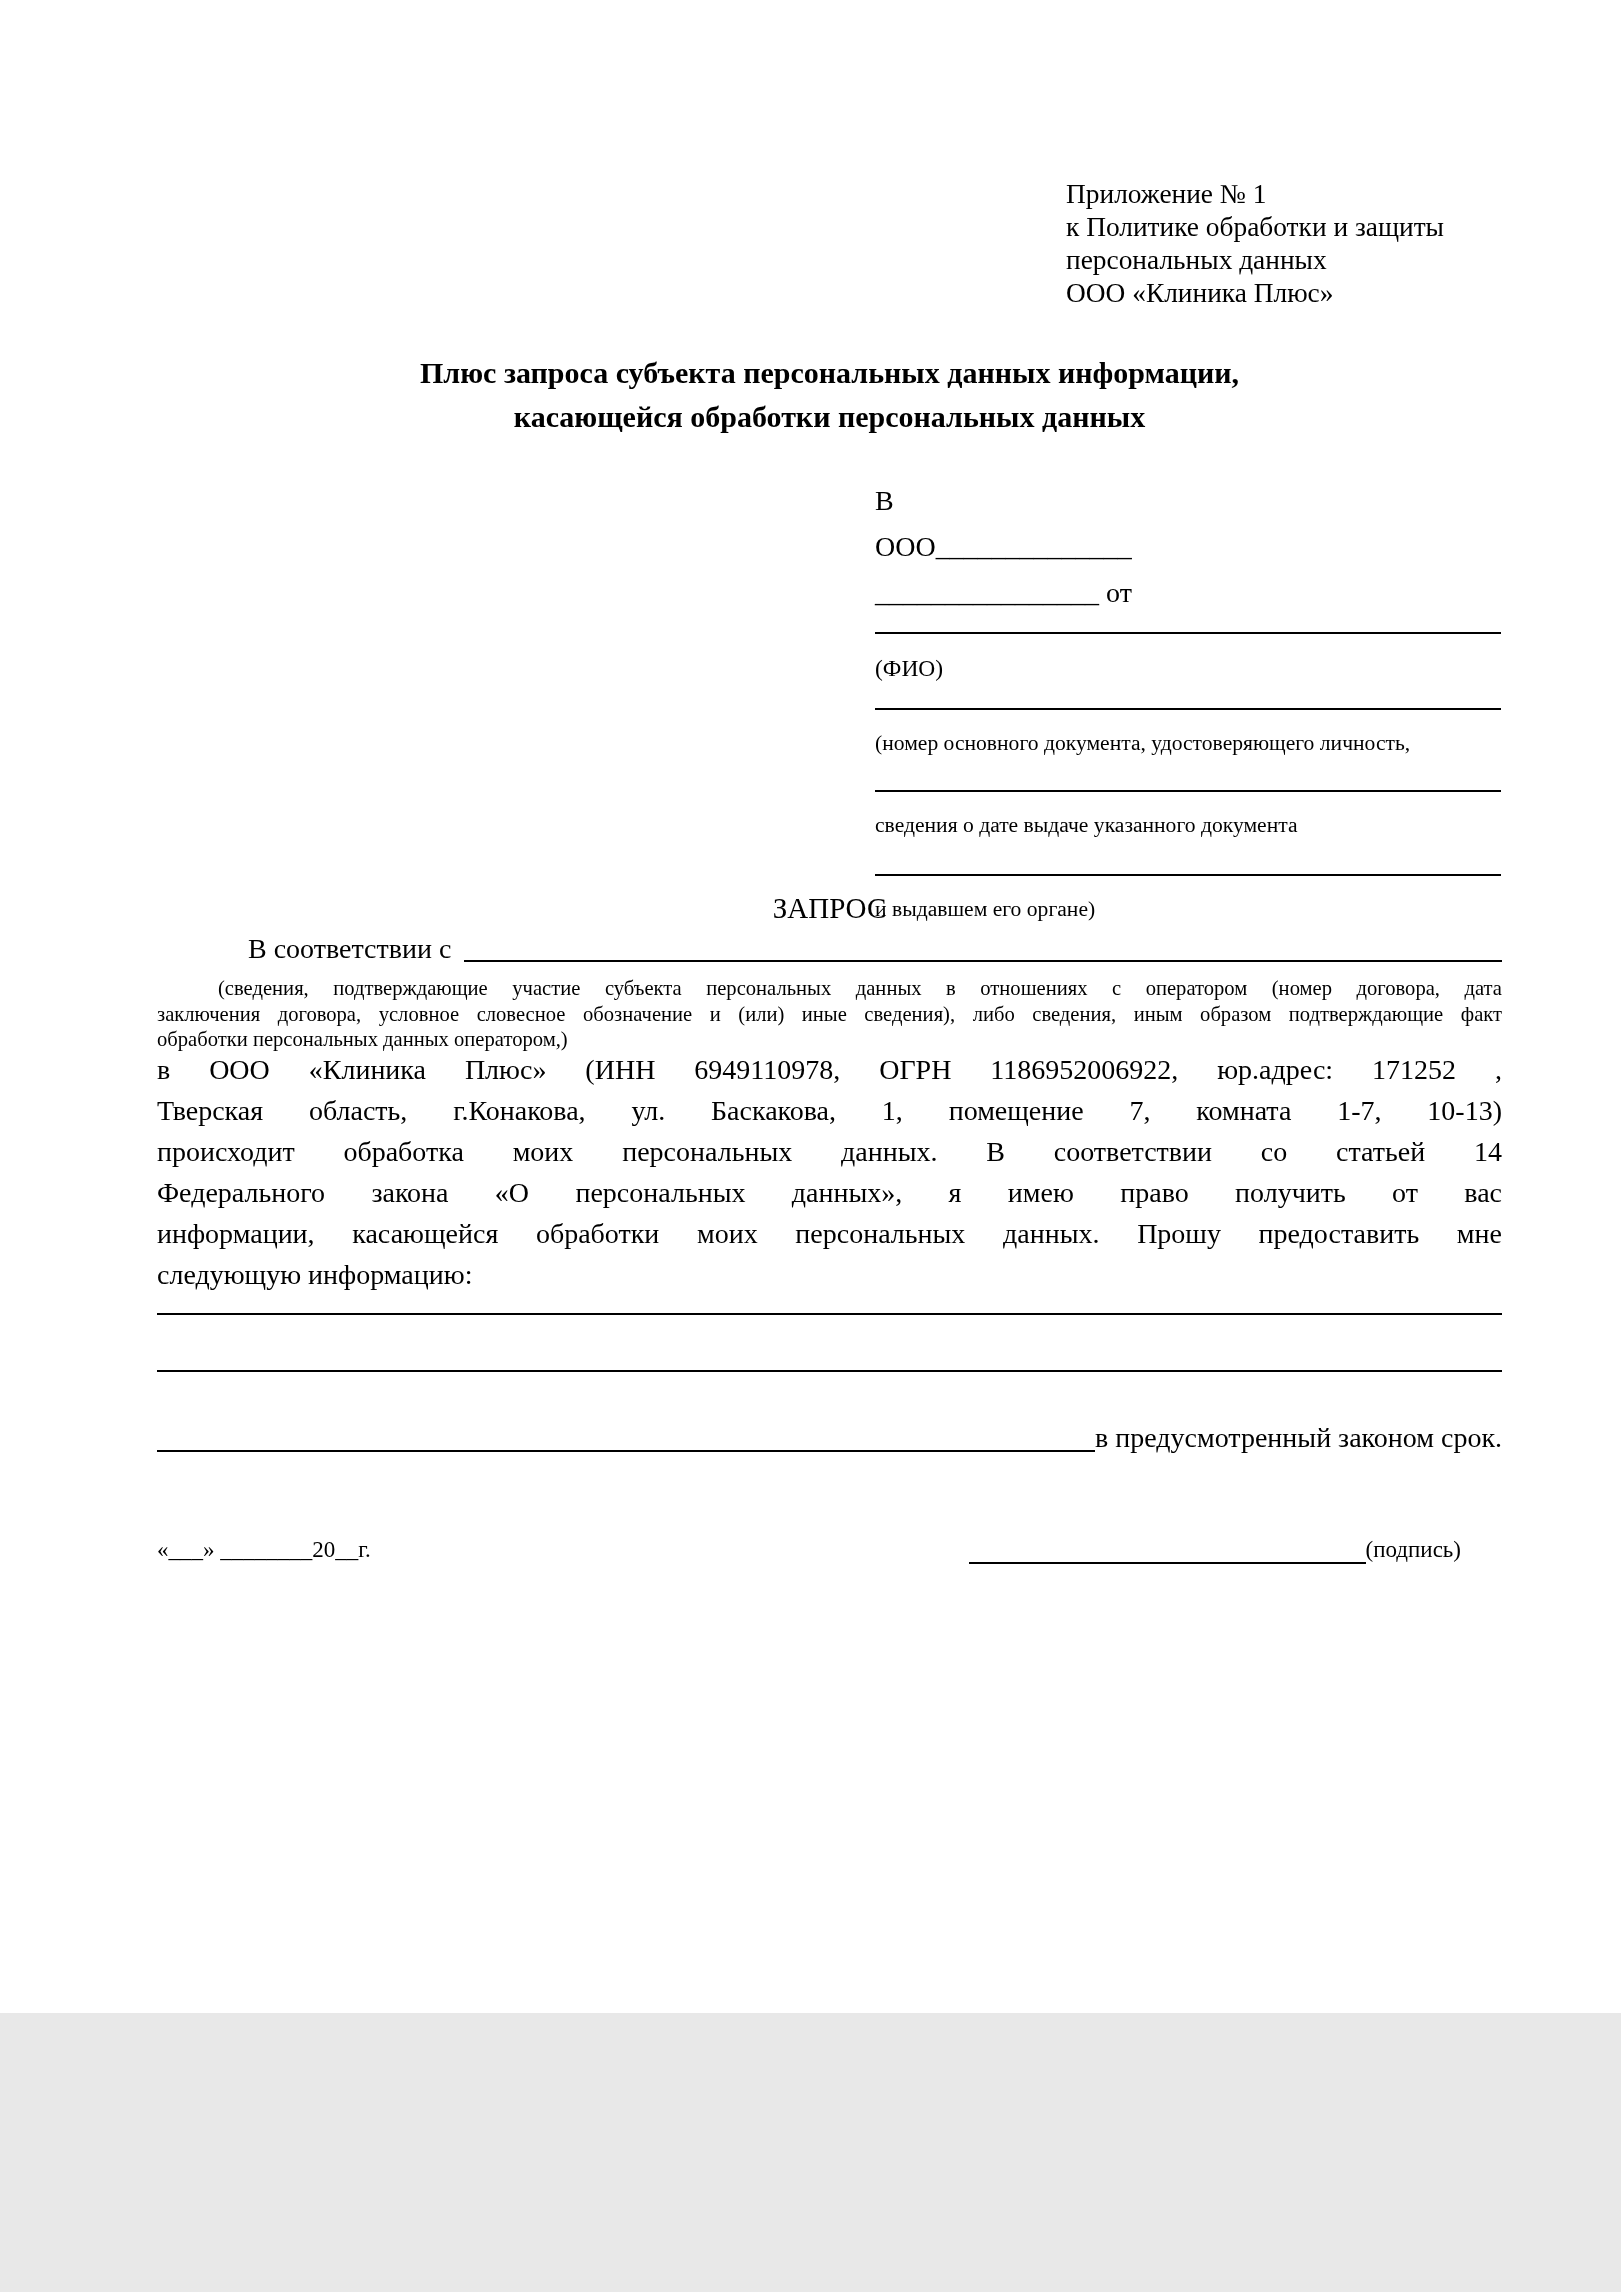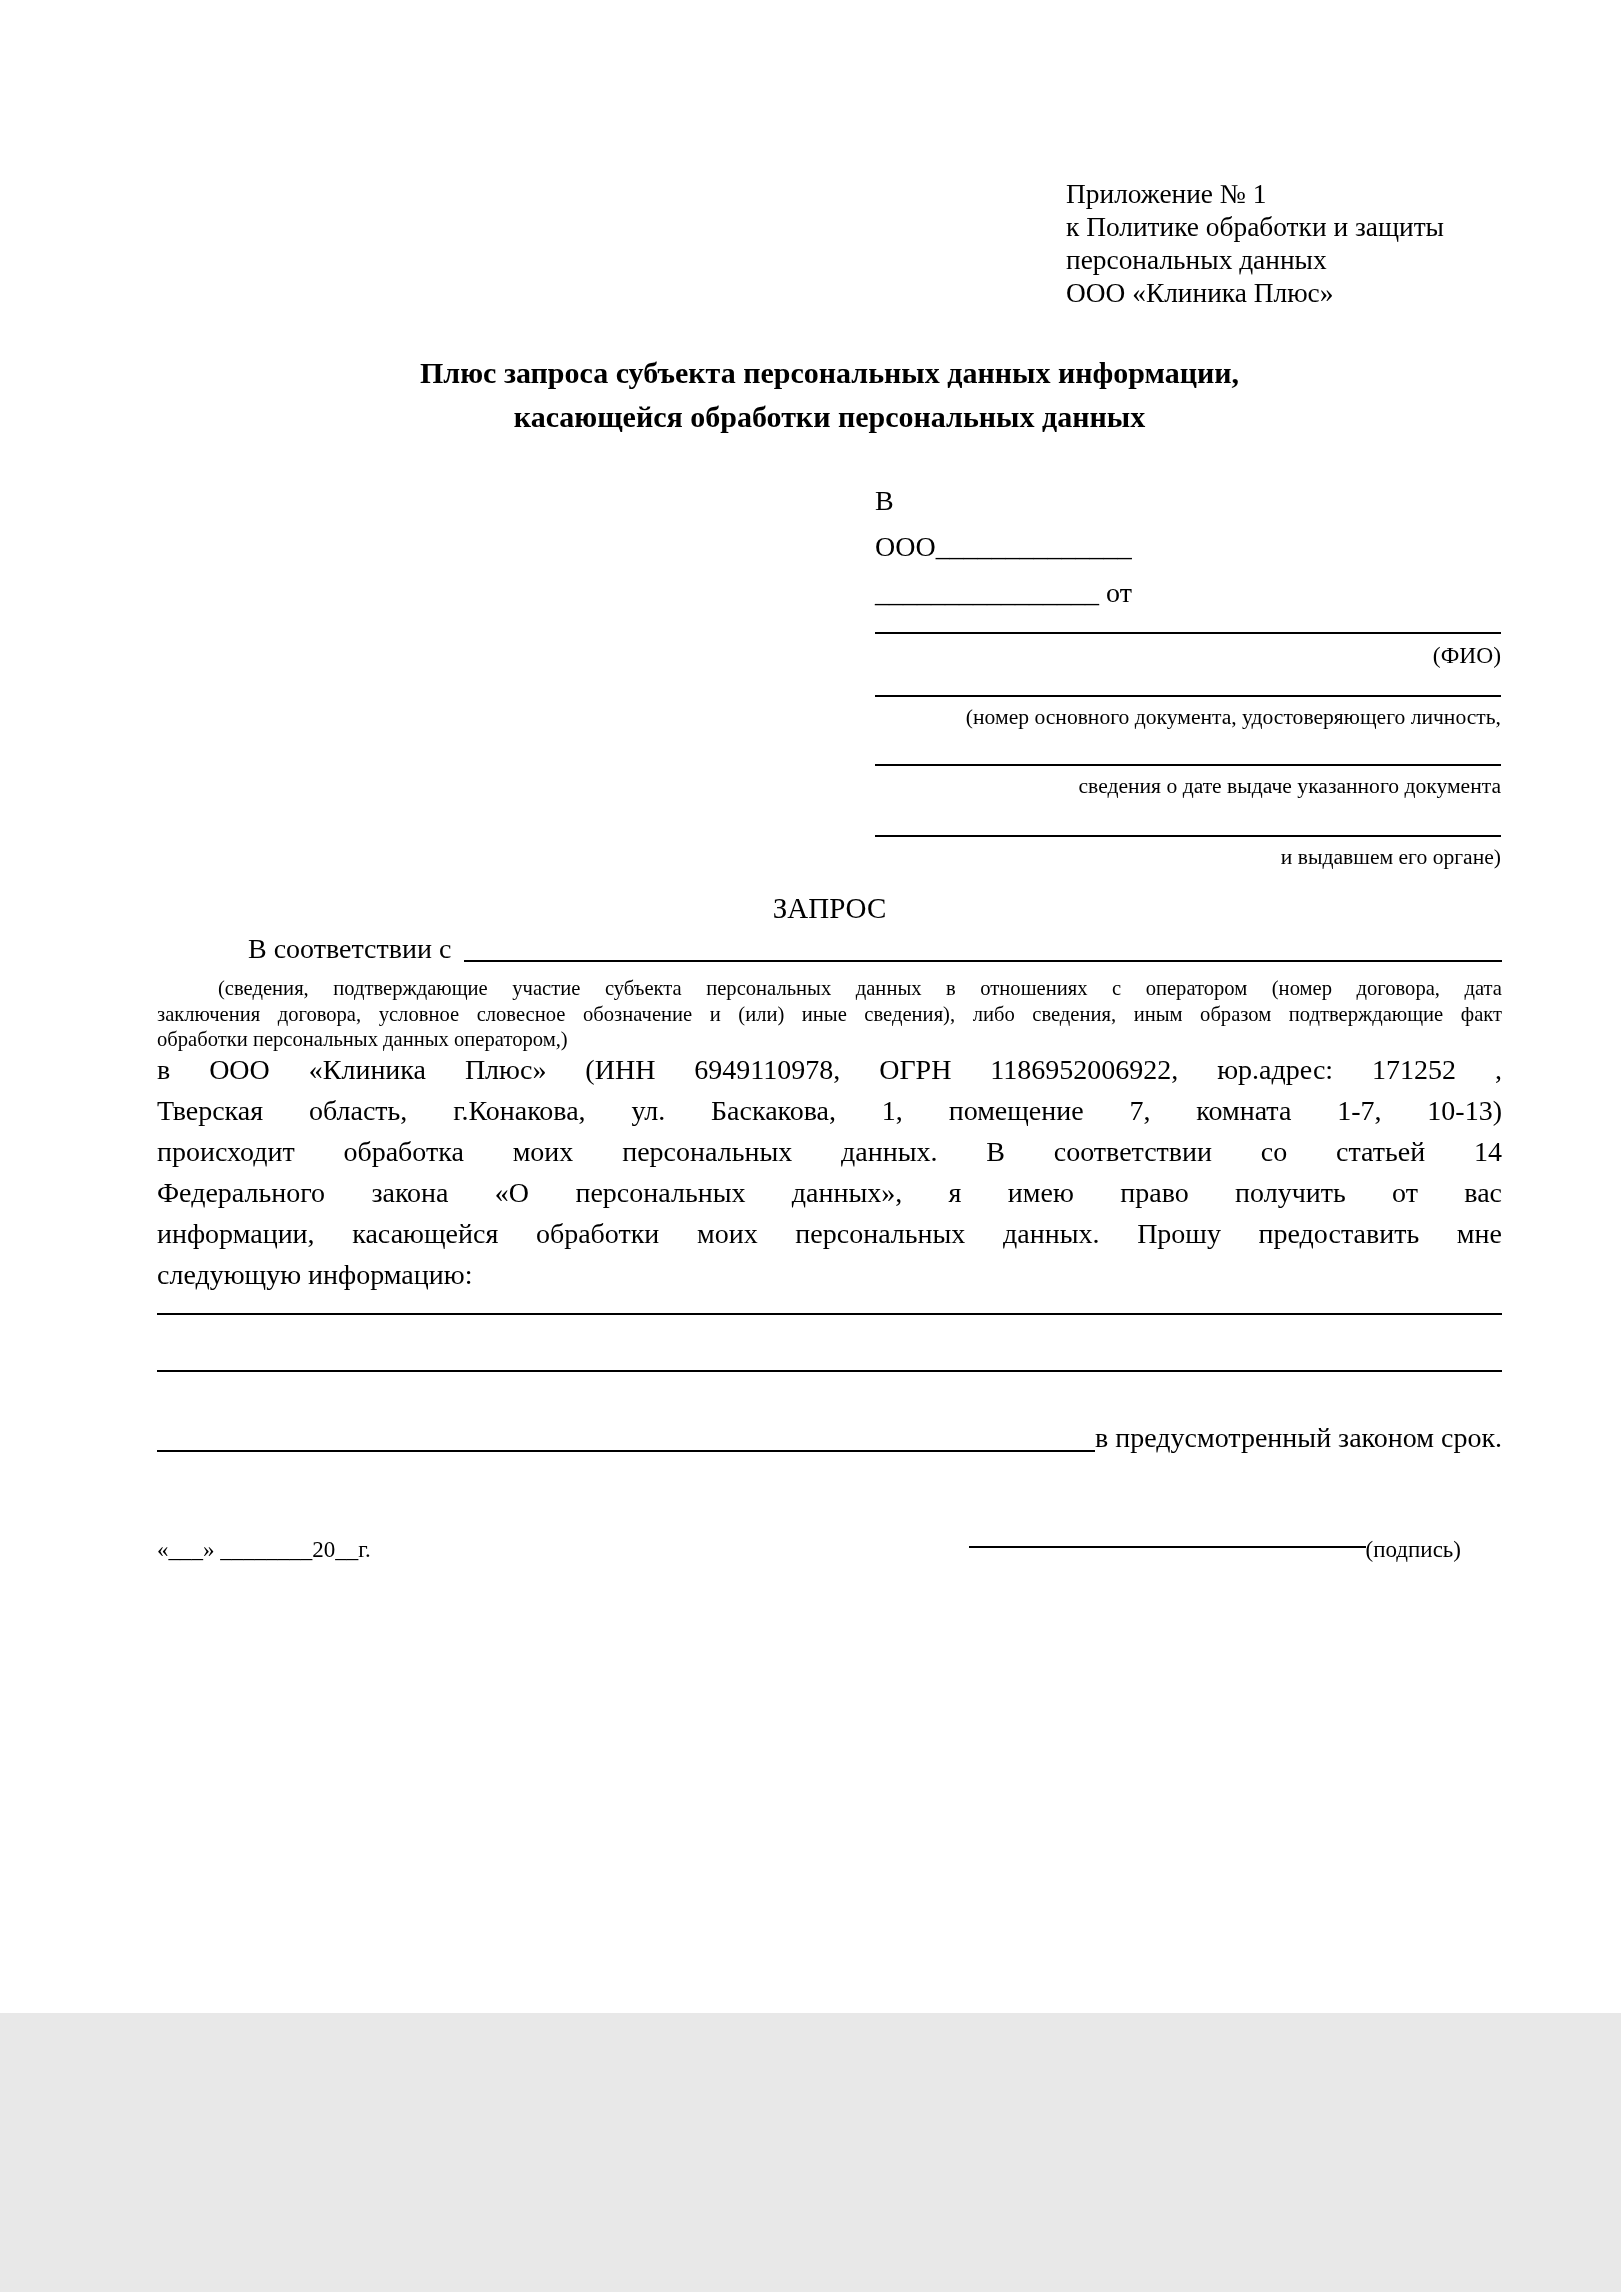--- a/index.html
+++ b/index.html
@@ -48,24 +48,24 @@
     width: 626px;
     font-size: 28px;
   }
   .addr-line { line-height: 46px; white-space: pre; }
   .rule { border-bottom: 2px solid #000; }
   .rule-fio  { height: 15.7px; }
   .rule-doc1 { height: 25.5px; }
   .rule-doc2 { height: 34px; }
   .rule-doc3 { height: 35px; }
   .caption {
-    text-align: right;
+    text-align: left;
     font-size: 21.6px;
     line-height: 25.5px;
-    padding-top: 8px;
+    padding-top: 21px;
     white-space: nowrap;
   }
   .cap-fio { font-size: 23.5px; line-height: 27.4px; }
 
   
   .zapros {
     position: absolute;
     left: 157px;
     top: 890px;
     width: 1345px;
@@ -160,21 +160,21 @@
     left: 157px;
     top: 1529px;
     width: 1304px;
     display: flex;
     justify-content: space-between;
     align-items: flex-end;
     font-size: 23px;
     line-height: 41px;
   }
   .date-blank { white-space: pre; }
-  .sig-group { display: flex; align-items: center; }
+  .sig-group { display: flex; align-items: flex-end; }
   .sig-line {
     display: inline-block;
     width: 397px;
     height: 0;
     border-bottom: 2.9px solid #000;
     margin-bottom: 5.9px;
   }
   .sig-caption { white-space: pre; }
 </style>
 </head>

